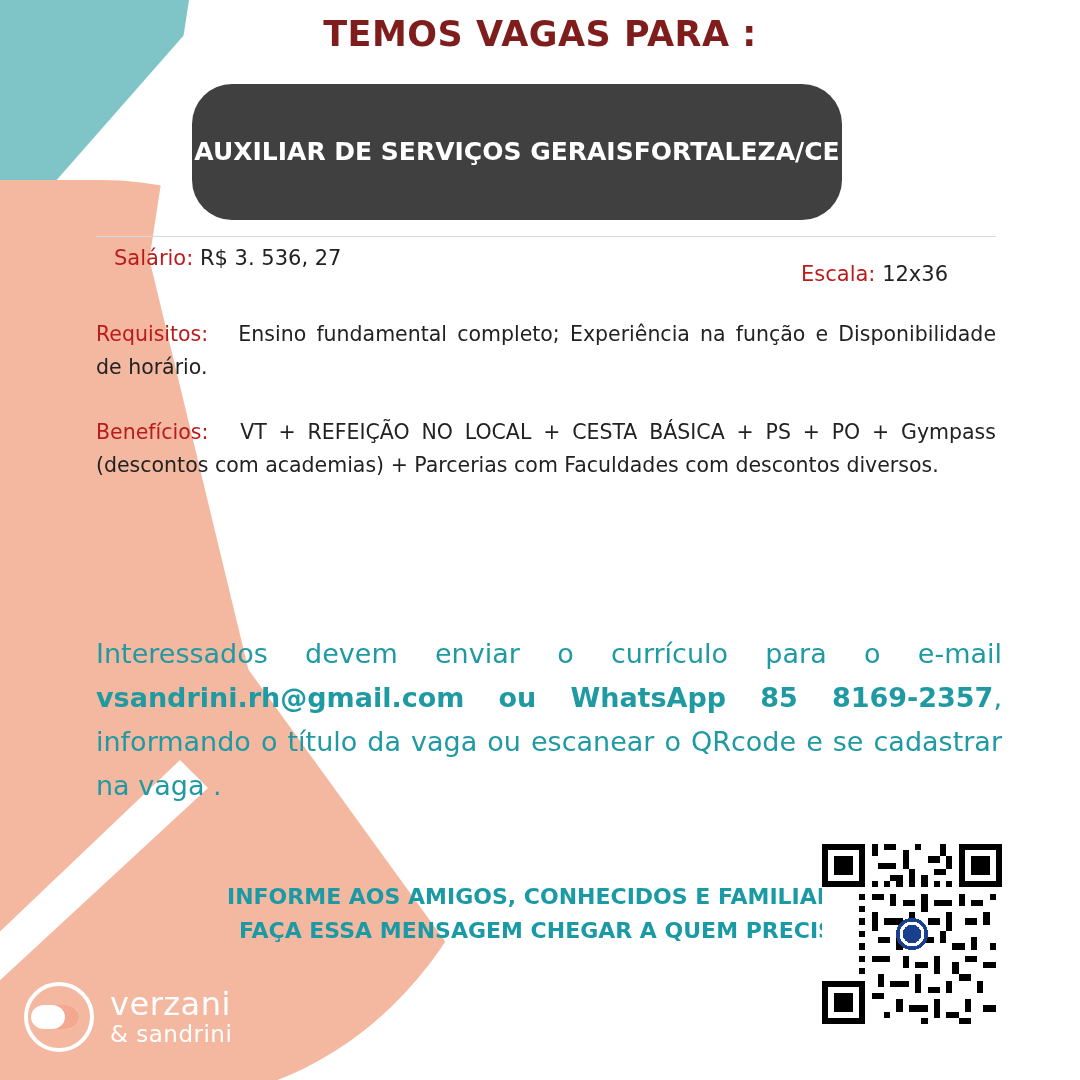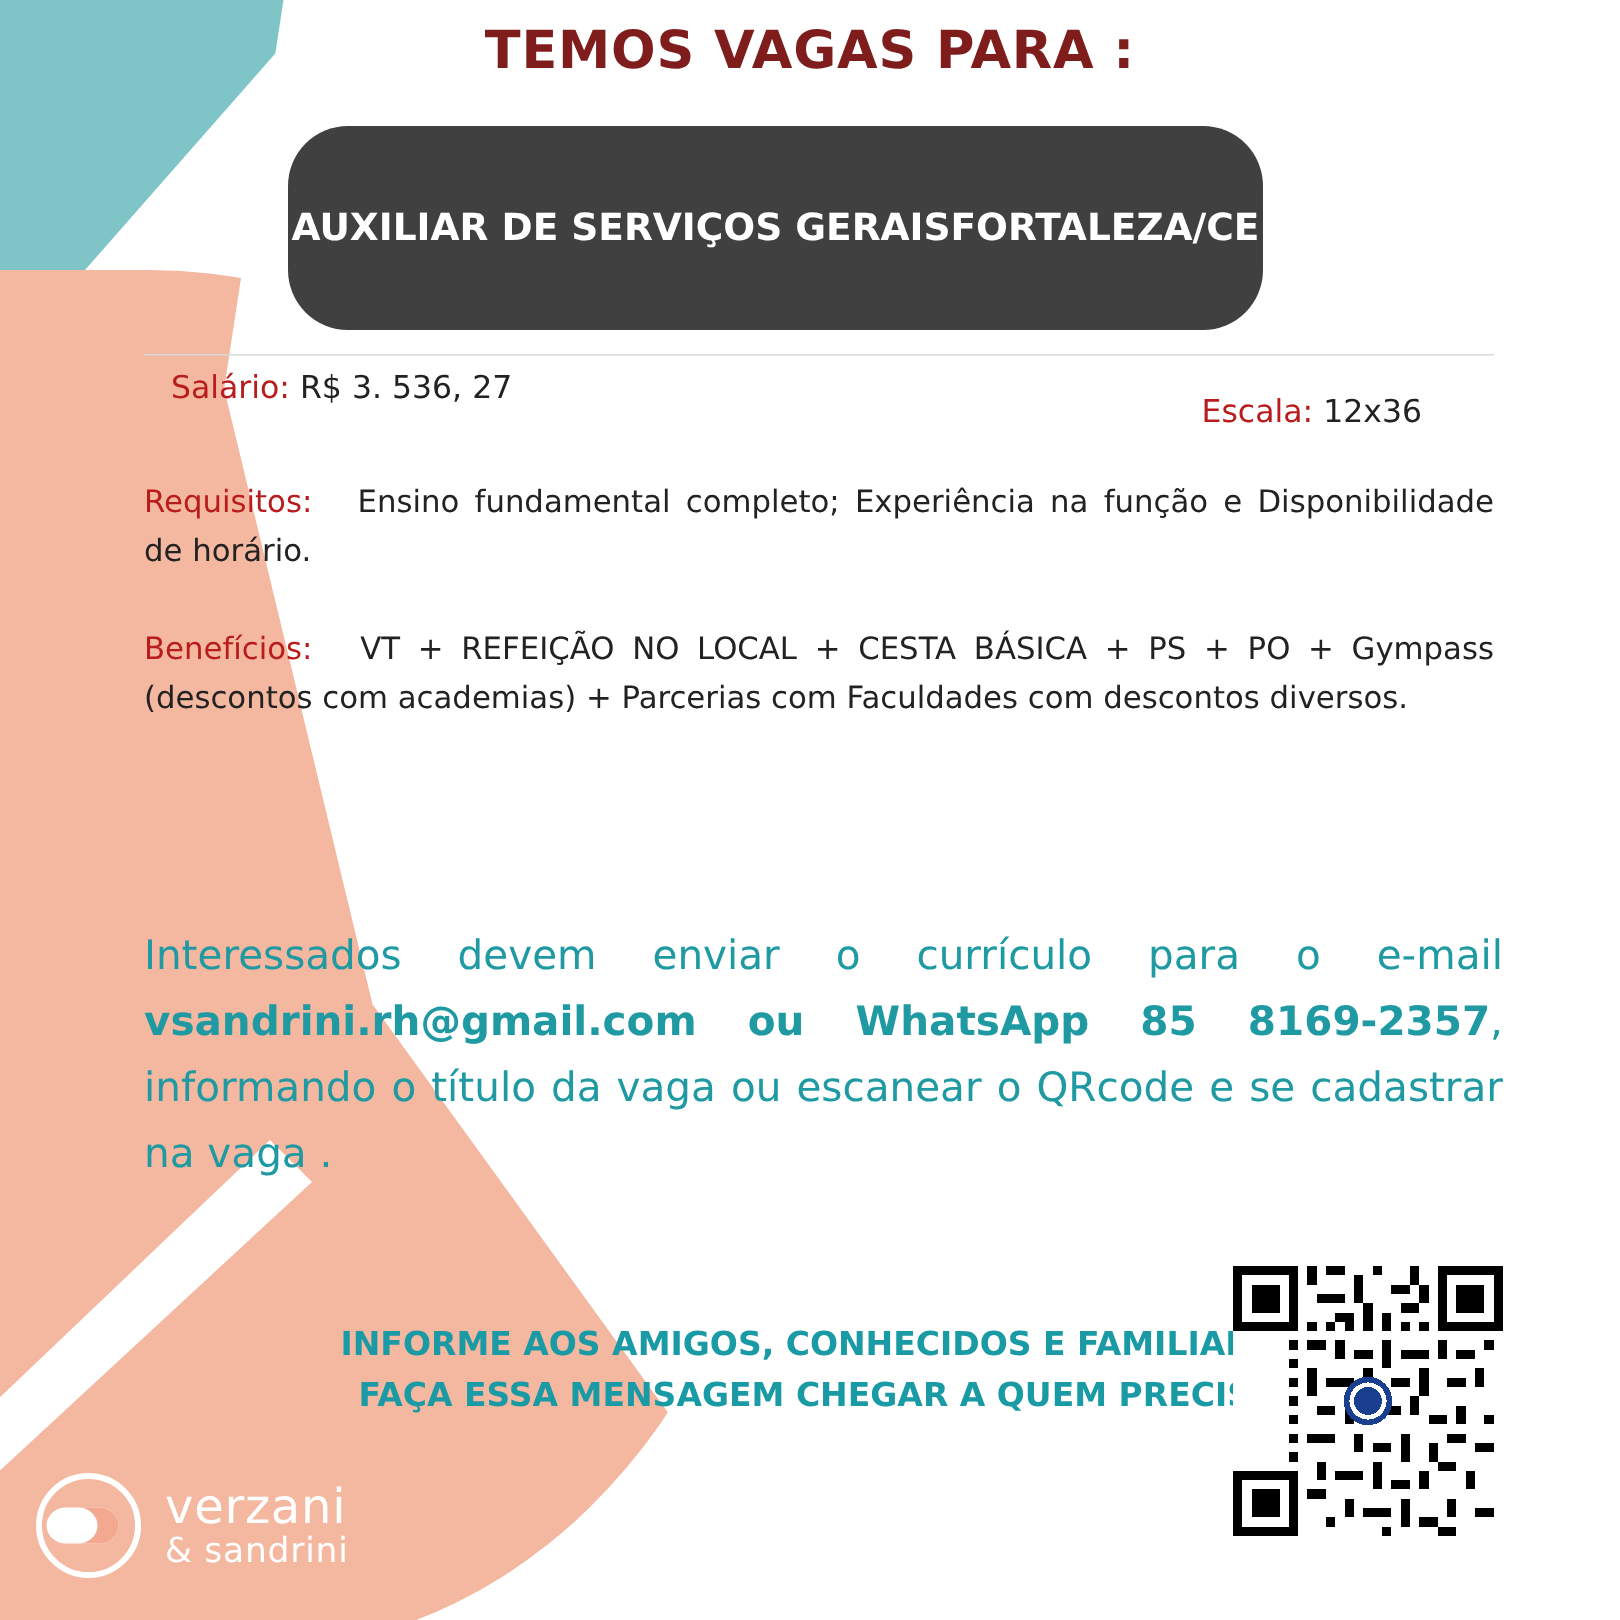--- a/index.html
+++ b/index.html
@@ -83,21 +83,21 @@
 
   .para{
     position:absolute;left:96px;width:900px;font-size:20.5px;color:#222;
     text-align:justify;line-height:1.6;
   }
   .para.req{top:318px;}
   .para.ben{top:416px;}
   .para .lbl{margin-right:20px;}
 
   .cta{
-    position:absolute;left:96px;top:616px;width:906px;
+    position:absolute;left:96px;top:632px;width:906px;
     color:#1f9aa3;font-size:27px;line-height:1.63;text-align:justify;
   }
   .cta b{font-weight:bold;}
 
   .footer-msg{
     position:absolute;left:200px;top:880px;width:700px;text-align:center;
     color:#1a9aa5;font-weight:bold;font-size:22px;line-height:1.55;
   }
 
   

